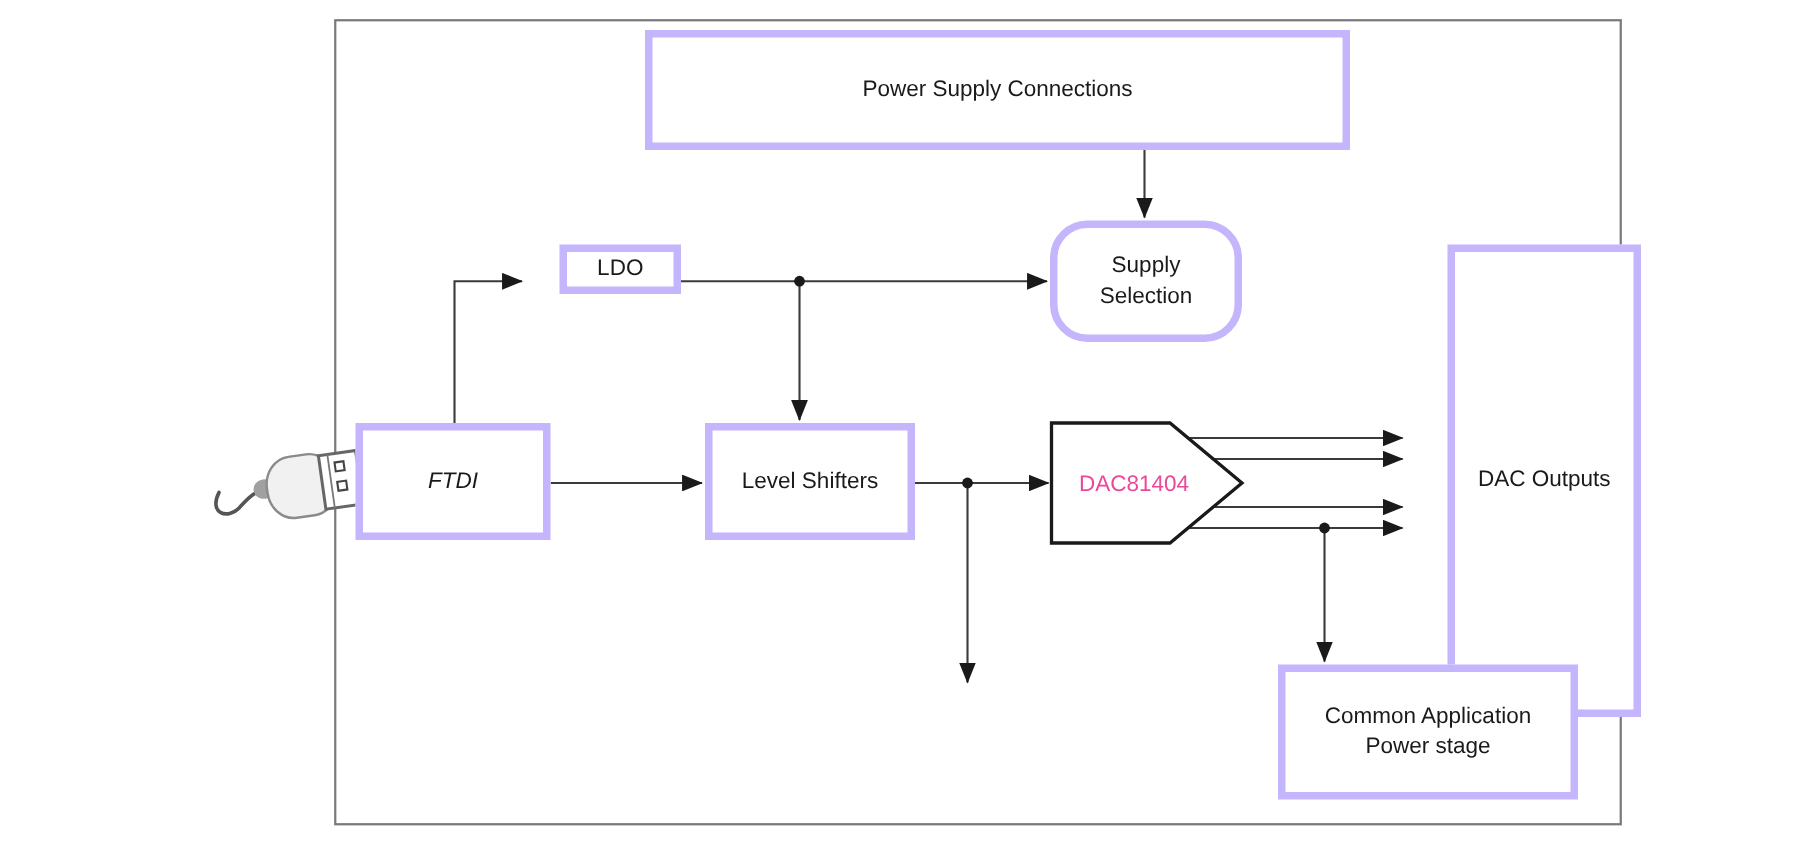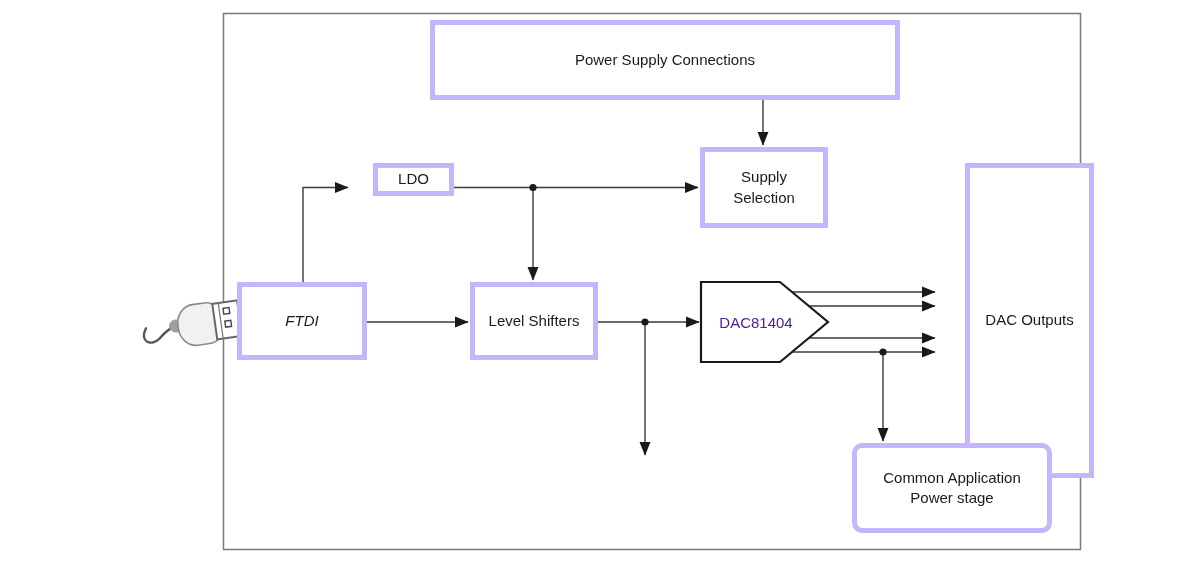--- a/index.html
+++ b/index.html
@@ -36,35 +36,35 @@
     color: #1a1a1a;
   }
   .label-only {
     position: absolute;
     box-sizing: border-box;
     display: flex;
     align-items: center;
     justify-content: center;
     text-align: center;
     font-size: 15px;
-    color: #4c1d95;
+    color: #ec4899;
     background: transparent;
     border: none;
     pointer-events: none;
   }
   .two-line { white-space: pre-line; }
 
   .b-power-supply   { left: 430px; top: 20px;  width: 470px; height: 80px; }
   .b-ldo            { left: 350px; top: 163px; width: 81px;  height: 33px; margin-left: 23px; }
-  .b-supply-sel     { left: 700px; top: 147px; width: 128px; height: 81px; }
+  .b-supply-sel     { left: 700px; top: 147px; width: 128px; height: 81px; border-radius: 25px; }
   .b-ftdi           { left: 237px; top: 282px; width: 130px; height: 78px; font-style: italic; }
-  .b-level-shifters { left: 470px; top: 282px; width: 128px; height: 78px; }
+  .b-level-shifters { left: 470px; top: 282px; width: 140px; height: 78px; }
   .b-dac-outputs    { left: 937px; top: 163px; width: 129px; height: 315px; margin-left: 28px; }
   .b-digital-header { left: 532px; top: 457px; width: 225px; height: 80px; }
-  .b-common-app     { left: 852px; top: 443px; width: 200px; height: 90px; border-radius: 10px; }
+  .b-common-app     { left: 852px; top: 443px; width: 200px; height: 90px; }
   .b-dac81404-label { left: 701px; top: 282px; width: 110px; height: 80px; }
 </style>
 </head>
 <body>
 
 <div id="canvas">
 
   <svg id="wires" viewBox="0 0 1200 564" xmlns="http://www.w3.org/2000/svg">
     <defs>
       <marker id="arw" viewBox="0 0 10 8" refX="9.5" refY="4" markerWidth="10" markerHeight="8" orient="auto">

